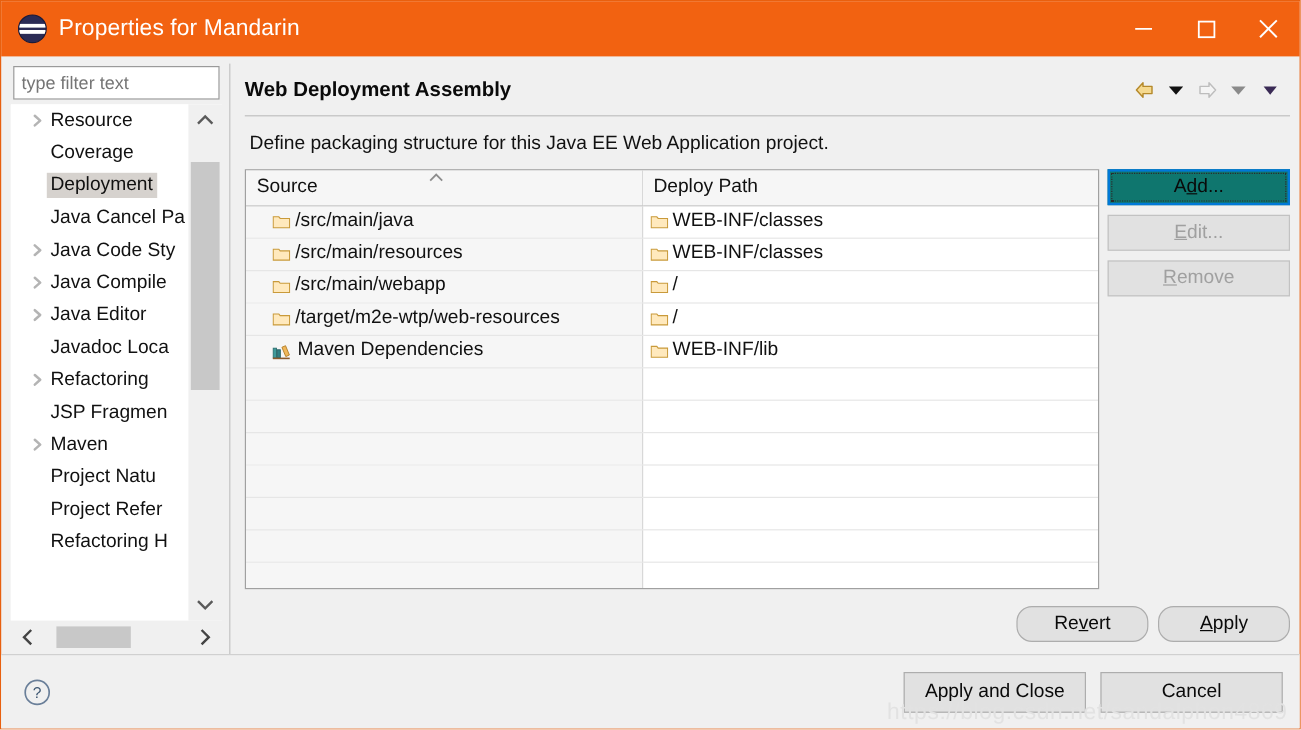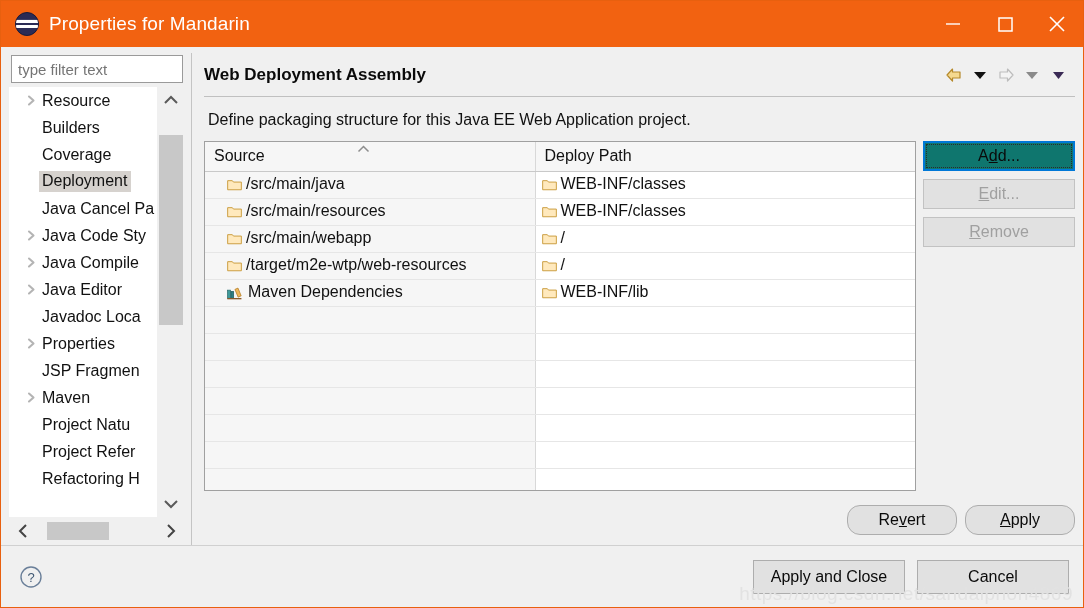--- a/index.html
+++ b/index.html
@@ -351,24 +351,20 @@
             <div class="tree-item">
               <span class="twisty">
                 <svg width="11" height="13" viewBox="0 0 11 13" aria-hidden="true">
                   <polyline points="3,2.5 7.5,6.5 3,10.5" fill="none" stroke="#b4b4b4" stroke-width="2.1" stroke-linecap="round" stroke-linejoin="round"></polyline>
                 </svg>
               </span>
               <span class="tlabel">Resource</span>
             </div>
             <div class="tree-item">
               <span class="twisty"></span>
-              <span class="tlabel">Builders</span>
-            </div>
-            <div class="tree-item">
-              <span class="twisty"></span>
               <span class="tlabel">Coverage</span>
             </div>
             <div class="tree-item selected">
               <span class="twisty"></span>
               <span class="tlabel">Deployment</span>
             </div>
             <div class="tree-item">
               <span class="twisty"></span>
               <span class="tlabel">Java Cancel Pa</span>
             </div>
@@ -399,21 +395,21 @@
             <div class="tree-item">
               <span class="twisty"></span>
               <span class="tlabel">Javadoc Loca</span>
             </div>
             <div class="tree-item">
               <span class="twisty">
                 <svg width="11" height="13" viewBox="0 0 11 13" aria-hidden="true">
                   <polyline points="3,2.5 7.5,6.5 3,10.5" fill="none" stroke="#b4b4b4" stroke-width="2.1" stroke-linecap="round" stroke-linejoin="round"></polyline>
                 </svg>
               </span>
-              <span class="tlabel">Properties</span>
+              <span class="tlabel">Refactoring</span>
             </div>
             <div class="tree-item">
               <span class="twisty"></span>
               <span class="tlabel">JSP Fragmen</span>
             </div>
             <div class="tree-item">
               <span class="twisty">
                 <svg width="11" height="13" viewBox="0 0 11 13" aria-hidden="true">
                   <polyline points="3,2.5 7.5,6.5 3,10.5" fill="none" stroke="#b4b4b4" stroke-width="2.1" stroke-linecap="round" stroke-linejoin="round"></polyline>
                 </svg>

